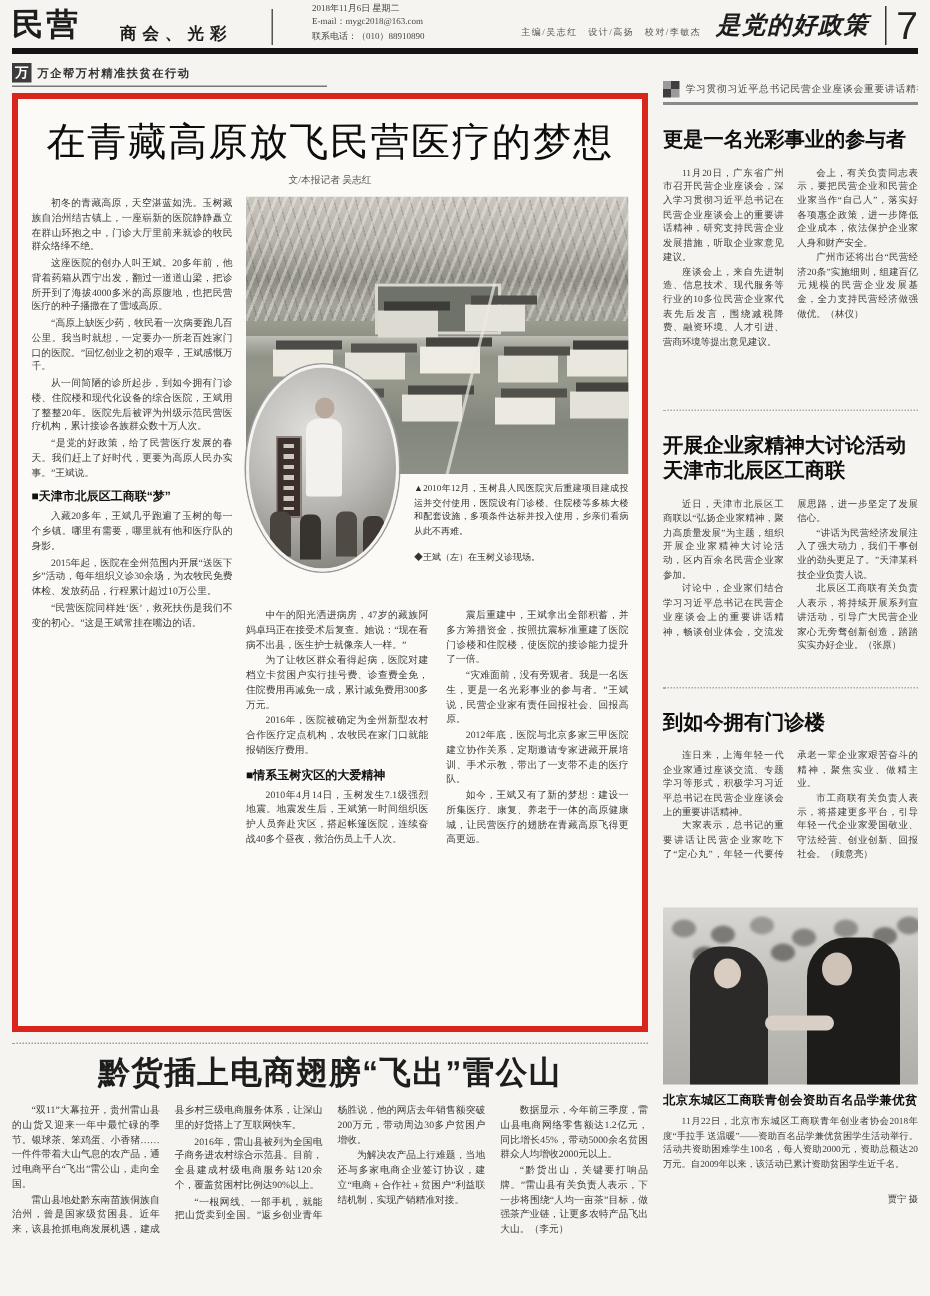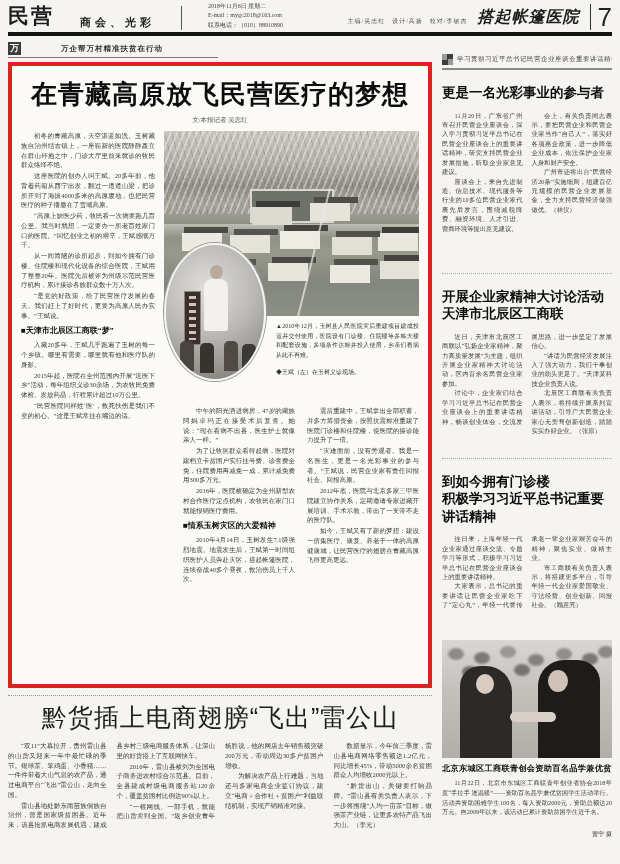--- a/index.html
+++ b/index.html
@@ -22,25 +22,25 @@
   .masthead { font-family:"Liberation Serif",serif; font-style:italic; font-weight:bold; font-size:16px; letter-spacing:1px; padding-bottom:2px; }
   .pageno { font-family:"Liberation Sans",sans-serif; font-weight:300; font-size:26px; line-height:1; border-left:1px solid #333; padding-left:7px; color:#222; }
   .top-rule { height:4px; background:#141414; margin-top:2px; }
   
   .content { display:flex; gap:10px; margin-top:6px; }
   .left-zone { width:424px; flex:none; }
   .sidebar { flex:1; min-width:0; }
   
   .kicker-row { display:flex; align-items:center; gap:4px; height:16px; border-bottom:1px solid #777; width:210px; padding-bottom:2px; }
   .kicker-icon { width:13px; height:13px; background:#3c3c3c; color:#fff; font-family:"Liberation Sans",sans-serif; font-size:9px; font-weight:bold; display:flex; align-items:center; justify-content:center; }
-  .kicker-label { font-family:"Liberation Sans",sans-serif; font-size:7.5px; font-weight:bold; color:#333; letter-spacing:1px;margin-left:36px; }
+  .kicker-label { font-family:"Liberation Sans",sans-serif; font-size:7.5px; font-weight:bold; color:#333; letter-spacing:1px; }
   
   .feature { border:4px solid #da251c; background:#fbfaf7; height:626px; margin-top:4px; padding:8px 9px; overflow:hidden; }
   .speaker { font-family:"Liberation Sans",sans-serif; font-weight:900; font-size:14px; }
-  .feature h1 { font-family:"Liberation Sans",sans-serif; font-weight:700; font-size:26px; letter-spacing:1px; text-align:center; margin:3px 0 4px; color:#0d0d0d; }
+  .feature h1 { font-family:"Liberation Sans",sans-serif; font-weight:400; font-size:26px; letter-spacing:1px; text-align:center; margin:3px 0 4px; color:#0d0d0d; }
   .byline { text-align:center; font-size:6.5px; color:#555; margin-bottom:6px; }
   .feature-body { display:flex; gap:9px; height:528px; overflow:hidden; }
   .col-left { width:134px; flex:none; }
   .bodytext p { font-size:6.5px; line-height:1.5; text-align:justify; text-indent:2em; color:#3a3a3a; margin-bottom:1px; }
   .bodytext p.subhead { font-family:"Liberation Sans",sans-serif; font-weight:bold; font-size:8px; color:#111; text-indent:0; margin:5px 0 3px; }
   .right-region { flex:1; position:relative; min-width:0; }
   
   .photo-main { position:relative; height:185px; overflow:hidden; background:
       linear-gradient(180deg,#cac6be 0%, #b5b1a8 16%, #8f8c84 30%, #a7a49a 40%, #8b8e83 52%, #97998d 66%, #83867c 82%, #8d9085 100%); }
   .mtn-texture { position:absolute; inset:0 0 55% 0; background:
@@ -63,24 +63,24 @@
       border:2px solid #f6f4f1; box-shadow:0 0 0 1px #999; overflow:hidden; z-index:2; }
   .coat { position:absolute; left:38px; top:34px; width:24px; height:52px; background:#f2f1ee; border-radius:8px 8px 2px 2px; }
   .coat-head { position:absolute; left:44px; top:20px; width:13px; height:14px; border-radius:50%; background:#b8a99c; }
   .banner { position:absolute; left:18px; top:46px; width:17px; height:54px; background:#3b2f2c; border:1px solid #8e857f; }
   .banner i { display:block; width:7px; height:44px; margin:4px auto 0; background:repeating-linear-gradient(180deg,#cfc7bf 0 3px, rgba(0,0,0,0) 3px 7px); }
   .kids { position:absolute; left:14px; top:96px; width:14px; height:30px; border-radius:5px 5px 0 0; background:#4a443f; box-shadow:20px 2px 0 #37332f, 44px 0 0 #504a44, 62px 3px 0 #3e3934; }
   
   .captions { margin-left:112px; min-height:86px; padding-top:6px; }
   .cap { font-size:6px; line-height:1.6; color:#333; text-align:justify; }
   .cap2 { margin-top:8px; }
-  .two-col { column-count:2; column-gap:12px; height:245px; overflow:hidden; margin-top:4px;margin-left:19px; }
+  .two-col { column-count:2; column-gap:12px; height:245px; overflow:hidden; margin-top:4px; }
   
   .dotted { border-top:1px dotted #9a9a9a; margin:7px 0 5px; }
-  .bottom-article h2 { font-family:"Liberation Sans",sans-serif; font-weight:400; font-size:25px; text-align:center; letter-spacing:1px; margin:2px 0 7px; }
+  .bottom-article h2 { font-family:"Liberation Sans",sans-serif; font-weight:700; font-size:21px; text-align:center; letter-spacing:1px; margin:2px 0 7px; }
   .bottom-cols { column-count:4; column-gap:10px; height:122px; overflow:hidden; }
   
   .sb-kicker { display:flex; align-items:center; gap:4px; margin-top:12px; padding-bottom:3px; border-bottom:2px solid #8a8a8a; }
   .sb-icon { width:11px; height:11px; flex:none; background:
       conic-gradient(#3e3e3e 0 25%, #9a9a9a 0 50%, #3e3e3e 0 75%, #9a9a9a 0); }
   .sb-kicker span.txt { font-size:6.5px; color:#4a4a4a; font-family:"Liberation Sans",sans-serif; letter-spacing:.5px; white-space:nowrap; overflow:hidden; }
   .sb-art { margin-top:14px; }
   .sb-art .ttl div { font-family:"Liberation Sans",sans-serif; font-weight:900; font-size:13.5px; line-height:1.3; color:#0e0e0e; }
   .sb-body { column-count:2; column-gap:9px; overflow:hidden; margin-top:9px; }
   .sb-body p { font-size:6.3px; line-height:1.5; text-align:justify; text-indent:2em; color:#3c3c3c; }
@@ -112,21 +112,21 @@
       <span class="subsec">商会、光彩</span>
       <div class="vdiv"></div>
       <div class="dateblock">
         <div>2018年11月6日 星期二</div>
         <div>E-mail：mygc2018@163.com</div>
         <div>联系电话：（010）88910890</div>
       </div>
     </div>
     <div class="h-right">
       <span class="staff">主编/吴志红　设计/高扬　校对/李敏杰</span>
-      <span class="masthead">搭起帐篷医院</span>
+      <span class="masthead">是党的好政策</span>
       <span class="pageno">7</span>
     </div>
   </div>
   <div class="top-rule"></div>
 
   <div class="content">
 
     <section class="left-zone">
 
       <div class="kicker-row">
@@ -238,21 +238,20 @@
             <p>“讲话为民营经济发展注入了强大动力，我们干事创业的劲头更足了。”天津某科技企业负责人说。</p>
             <p>北辰区工商联有关负责人表示，将持续开展系列宣讲活动，引导广大民营企业家心无旁骛创新创造，踏踏实实办好企业。（张原）</p>
           </div>
       </article>
 
       <div class="sb-dotted"></div>
 
       <article class="sb-art">
         <div class="ttl">
             <div>到如今拥有门诊楼</div>
-            <div>积极学习习近平总书记重要讲话精神</div>
           </div>
         <div class="sb-body sb-b3">
             <p>连日来，上海年轻一代企业家通过座谈交流、专题学习等形式，积极学习习近平总书记在民营企业座谈会上的重要讲话精神。</p>
             <p>大家表示，总书记的重要讲话让民营企业家吃下了“定心丸”，年轻一代要传承老一辈企业家艰苦奋斗的精神，聚焦实业、做精主业。</p>
             <p>市工商联有关负责人表示，将搭建更多平台，引导年轻一代企业家爱国敬业、守法经营、创业创新、回报社会。（顾意亮）</p>
           </div>
       </article>
 
       <figure class="photo-story">
         <div class="sb-photo">

